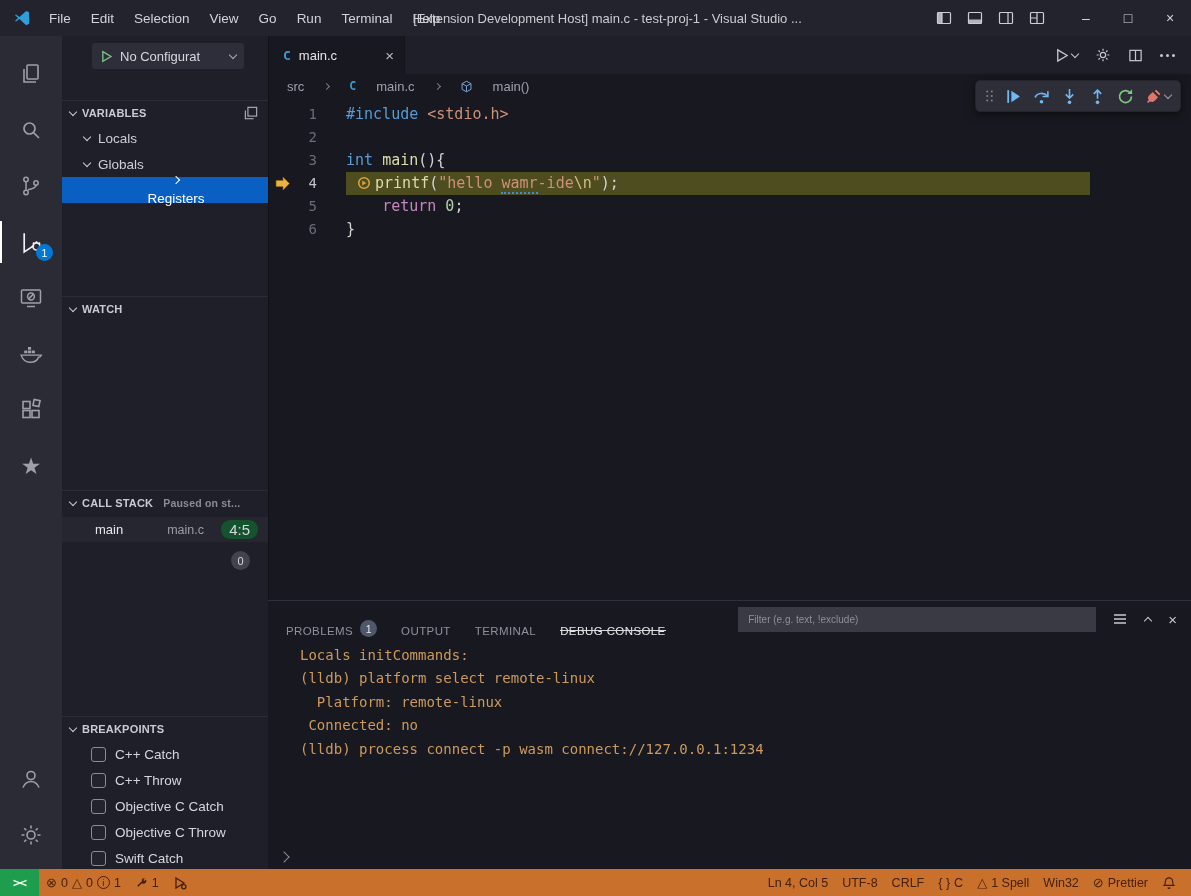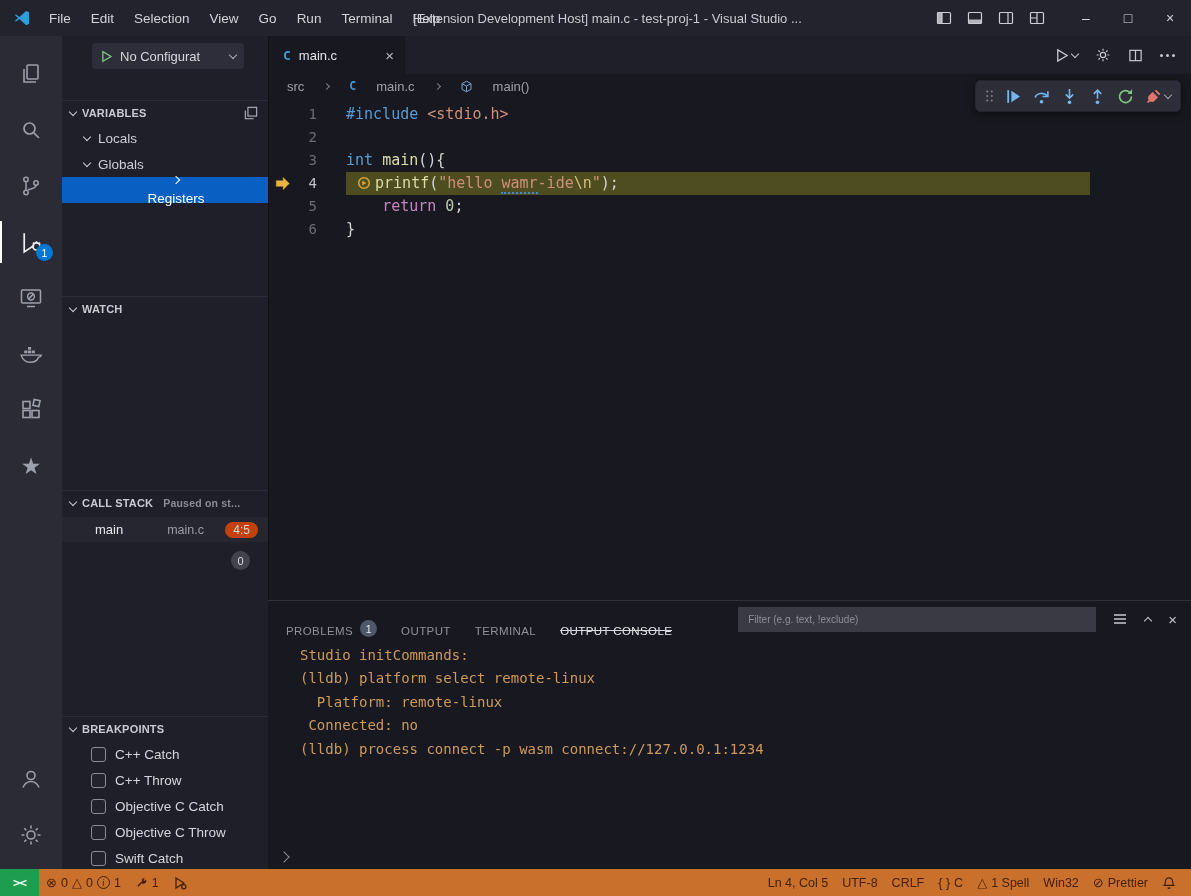--- a/index.html
+++ b/index.html
@@ -50,21 +50,21 @@
   .hdr-right { margin-left:auto; color:#b8b9c2; }
   .cs-status { margin-left:4px; font-size:10.5px; color:#8b8c96; font-weight:bold; }
   .tree-row { height:26px; display:flex; align-items:center; gap:8px; padding-left:22px; color:#cdced6; font-size:13.5px; }
   .tree-row.selected { background:#0a60c2; color:#ffffff;flex-direction:column; }
   .sec-variables { height:196px;margin-top:24px; }
   .sec-watch { height:194px; }
   .sec-callstack { height:226px; }
   .frame-row { height:25px; margin-top:2px; display:flex; align-items:center; background:#262631; padding:0 10px 0 33px; }
   .frame-name { color:#e6e6ea; }
   .frame-file { color:#9b9ca6; font-size:12.5px; margin-left:44px; }
-  .frame-pos { margin-left:auto; background:#c2410c; color:#d6d6dc; font-size:12px; border-radius:9px; padding:1px 8px;text-align:right; }
+  .frame-pos { margin-left:auto; background:#14532d; color:#d6d6dc; font-size:15px; border-radius:9px; padding:1px 8px;text-align:right; }
   .cs-badge { width:19px; height:19px; border-radius:50%; background:#43434e; color:#d8d8dd; font-size:11px;
               display:flex; align-items:center; justify-content:center; margin:9px 18px 0 auto; }
   .bp-row { height:26.2px; display:flex; align-items:center; gap:9px; padding-left:29px; }
   .bp-box { width:15px; height:15px; border:1px solid #8a8b94; border-radius:3px; background:#23232d; flex:none; }
   .bp-label { color:#d5d6dc; font-size:13.5px; }
 
   
   .editor-col { position:absolute; top:36px; left:268px; right:0; bottom:27px; background:#181820; border-left:1px solid #111118; }
   .tabbar { height:38px; background:#1f1f29; display:flex; align-items:stretch; }
   .tab { width:136px; background:#181820; display:flex; align-items:center; gap:8px; padding:0 10px 0 14px;
@@ -467,35 +467,35 @@
           <span>PROBLEMS</span>
           <span class="panel-badge">1</span>
         </div>
         <div class="panel-tab">
           <span>OUTPUT</span>
         </div>
         <div class="panel-tab">
           <span>TERMINAL</span>
         </div>
         <div class="panel-tab active">
-          <span>OUTPUT CONSOLE</span>
+          <span>DEBUG CONSOLE</span>
         </div>
       </div>
     <input class="panel-filter" placeholder="Filter (e.g. text, !exclude)" style="">
     <div class="panel-icons">
       <span>
         <svg width="16" height="16" viewBox="0 0 16 16" stroke="currentColor" stroke-width="1.4">
             <path d="M2 4h12M2 8h12M2 12h12"></path>
           </svg>
       </span>
       <span class="chv" style="transform:rotate(-135deg);margin-top:3px;"></span>
       <span style="font-size:15px;">×</span>
     </div>
   </div>
-  <div class="console"><div>Studio initCommands:</div><div>(lldb) platform select remote-linux</div><div>  Platform: remote-linux</div><div> Connected: no</div><div>(lldb) process connect -p wasm connect://127.0.0.1:1234</div></div>
+  <div class="console"><div>Locals initCommands:</div><div>(lldb) platform select remote-linux</div><div>  Platform: remote-linux</div><div> Connected: no</div><div>(lldb) process connect -p wasm connect://127.0.0.1:1234</div></div>
   <span class="console-prompt"></span>
 </div>
 
 <div class="statusbar">
   <div class="sb-remote">
     <span>&gt;&lt;</span>
   </div>
   <div class="sb-item">
     <span class="sb-glyph">⊗</span>
     <span>0</span>

